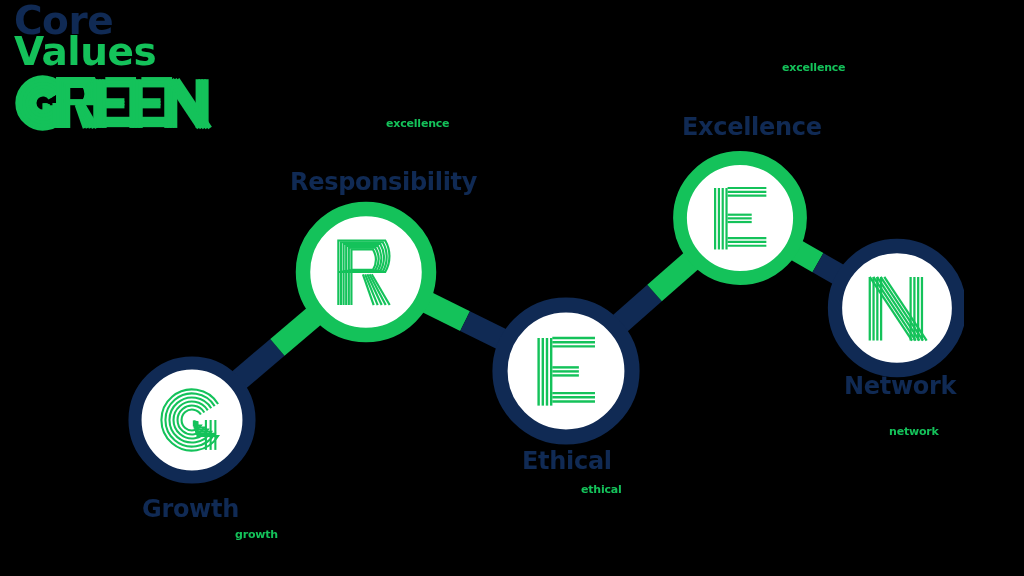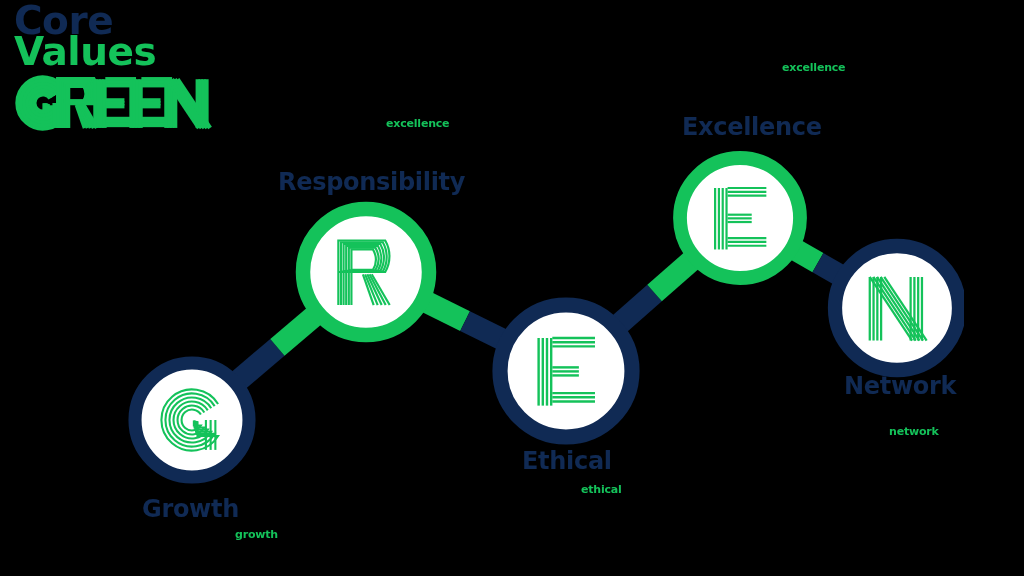--- a/index.html
+++ b/index.html
@@ -258,21 +258,21 @@
             <line x1="16.472" y1="5.22" x2="48.952" y2="53.940000000000005"></line>
             <line x1="19.256" y1="5.22" x2="51.736" y2="53.940000000000005"></line>
           </g>
         </svg>
     </span>
   </div>
 
   <div id="label-layer">
       <div class="node-title" style="left: 142px; top: 495px;">Growth</div>
       <div class="node-sub" style="left: 235px; top: 528px;">growth</div>
-      <div class="node-title" style="left: 278px; top: 168px;">Responsibility</div>
+      <div class="node-title" style="left: 290px; top: 168px;">Responsibility</div>
       <div class="node-sub" style="left: 386px; top: 117px;">excellence</div>
       <div class="node-title" style="left: 522px; top: 447px;">Ethical</div>
       <div class="node-sub" style="left: 581px; top: 483px;">ethical</div>
       <div class="node-title" style="left: 682px; top: 113px;">Excellence</div>
       <div class="node-sub" style="left: 782px; top: 61px;">excellence</div>
       <div class="node-title" style="left: 844px; top: 372px;">Network</div>
       <div class="node-sub" style="left: 889px; top: 425px;">network</div>
     </div>
 
 </div>

